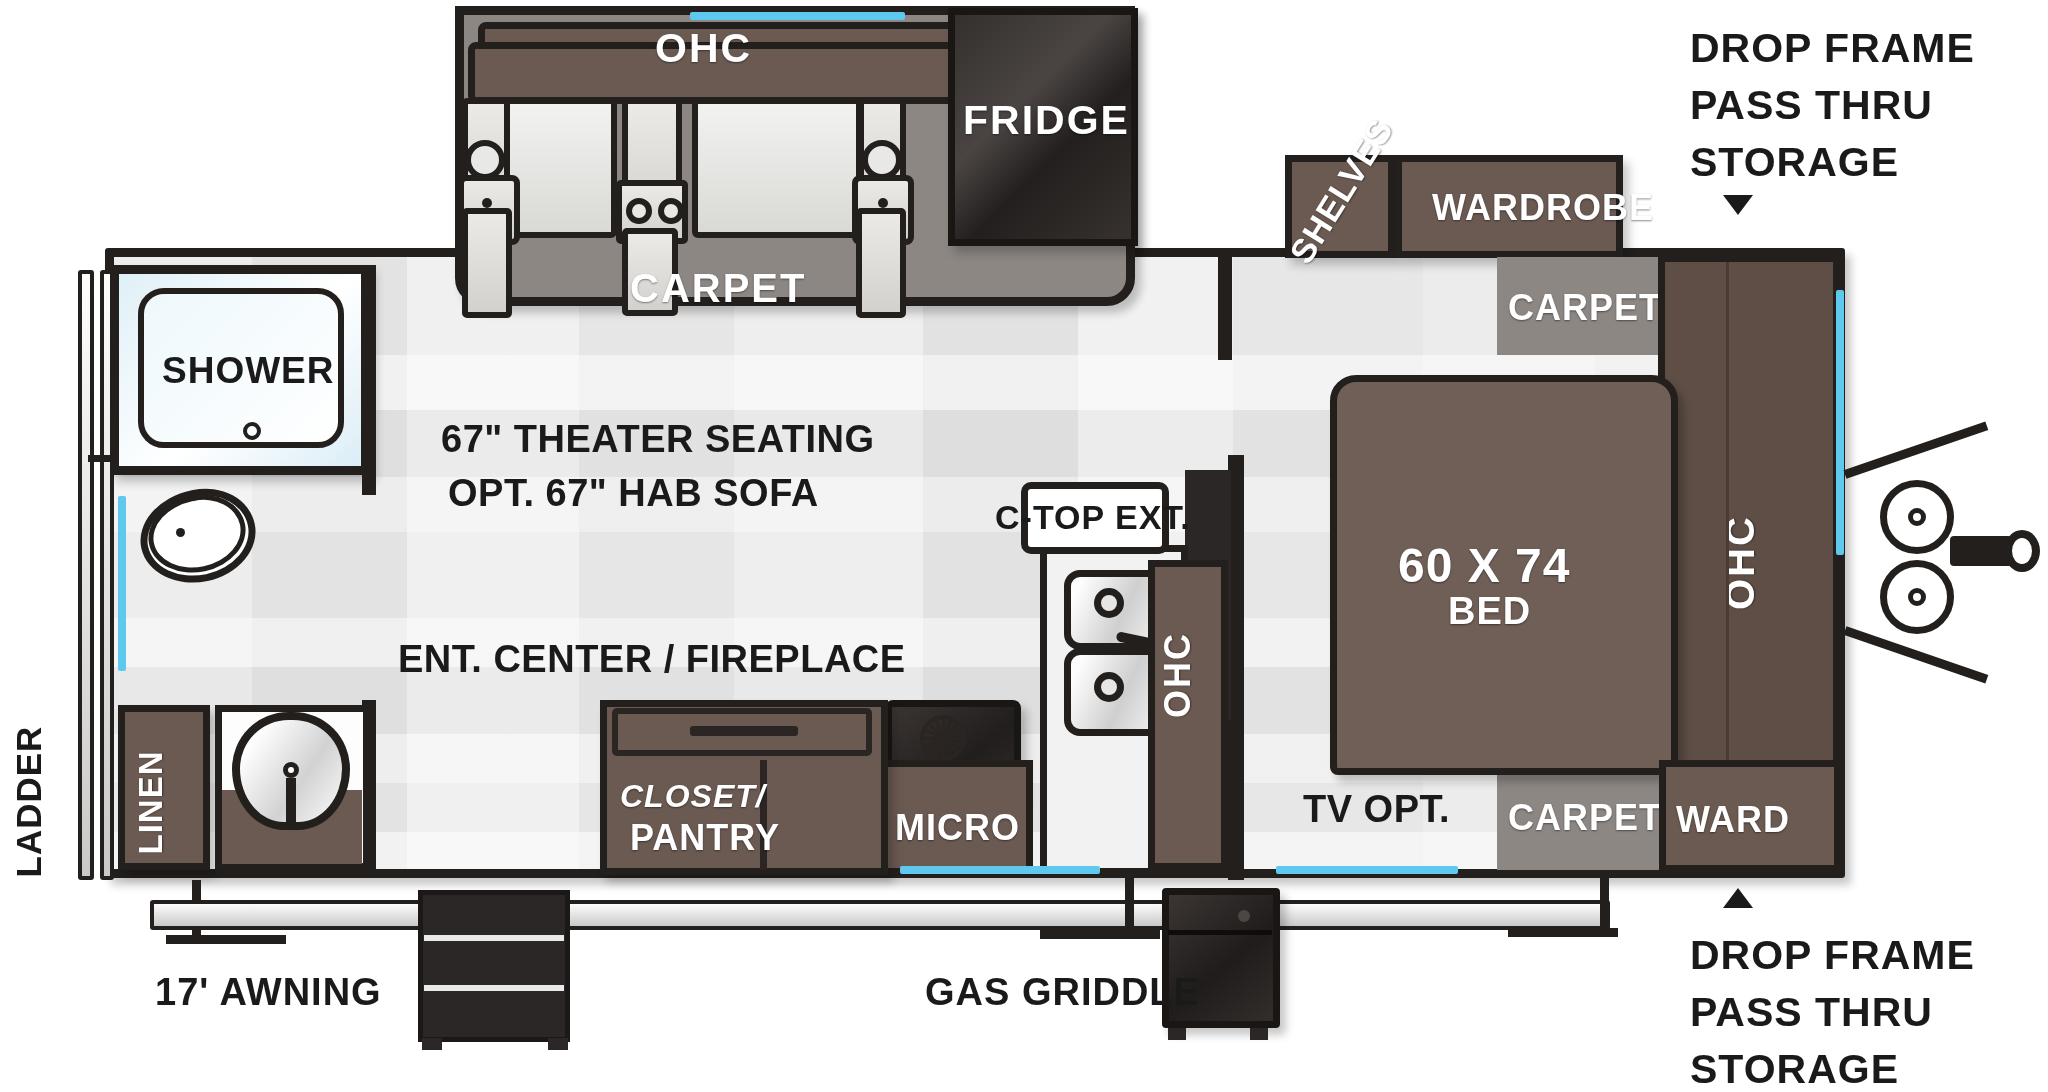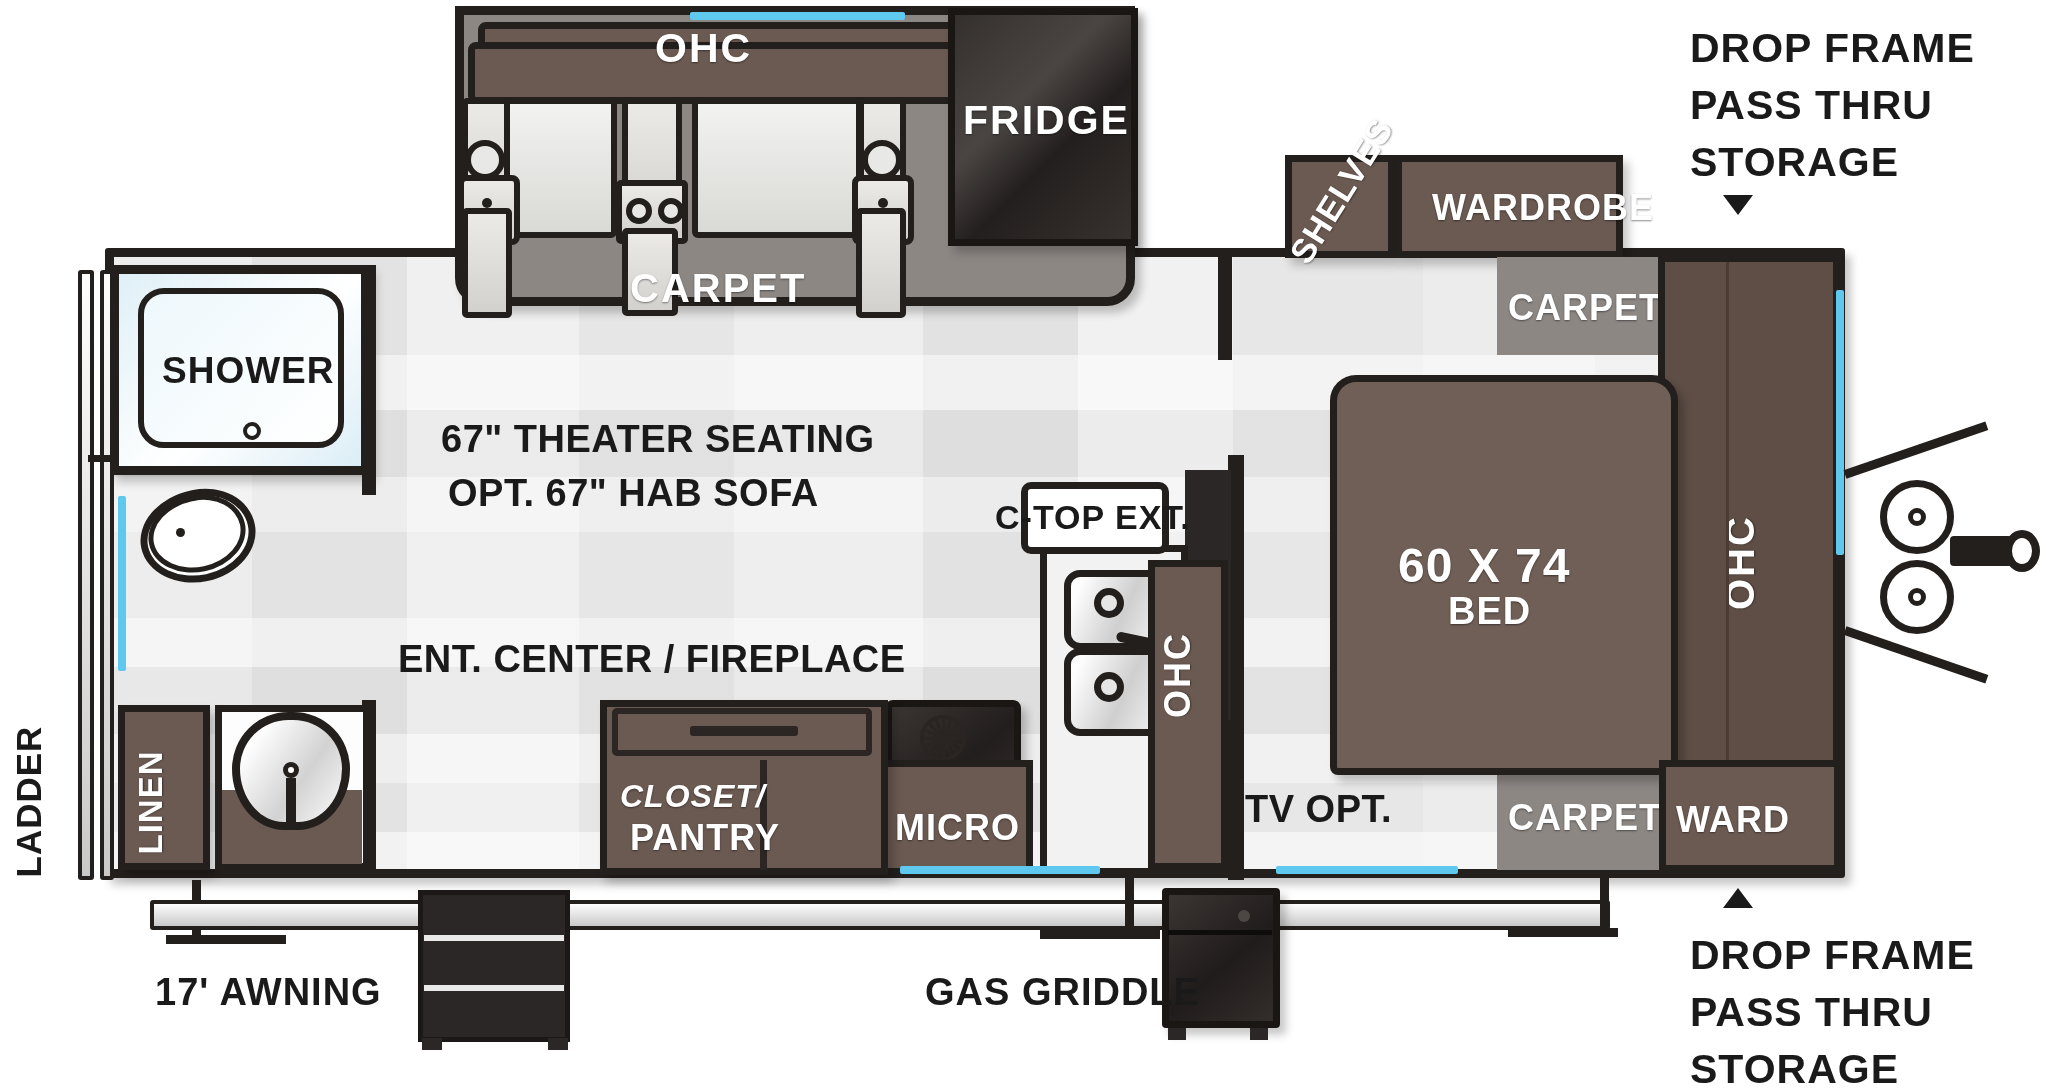--- a/index.html
+++ b/index.html
@@ -210,21 +210,21 @@
   <div class="abs" style="left:690px;top:726px;width:108px;height:10px;background:#2b2523;border-radius:3px;"></div>
   <div class="abs" style="left:760px;top:760px;width:7px;height:110px;background:#2b2523;"></div>
   <div class="lbl lbl-white" style="left:620px;top:780px;font-size:32px;letter-spacing:1px;font-style:italic;">CLOSET/</div>
   <div class="lbl lbl-white" style="left:630px;top:820px;font-size:36px;letter-spacing:1px;">PANTRY</div>
 
   <div class="abs blue" style="left:900px;top:866px;width:200px;height:8px;"></div>
 
   <div class="lbl lbl-dark" style="left:441px;top:420px;font-size:38px;letter-spacing:.5px;">67" THEATER SEATING</div>
   <div class="lbl lbl-dark" style="left:448px;top:474px;font-size:38px;letter-spacing:.5px;">OPT. 67" HAB SOFA</div>
   <div class="lbl lbl-dark" style="left:398px;top:640px;font-size:38px;letter-spacing:.5px;">ENT. CENTER / FIREPLACE</div>
-  <div class="lbl lbl-dark" style="left:1245px;top:790px;font-size:38px;letter-spacing:.5px;">TV OPT.</div>
+  <div class="lbl lbl-dark" style="left:1303px;top:790px;font-size:38px;letter-spacing:.5px;">TV OPT.</div>
 
   <div class="abs cab shadow" style="left:1285px;top:155px;width:110px;height:103px;"></div>
   <div class="abs cab shadow" style="left:1395px;top:155px;width:228px;height:103px;"></div>
   <div class="lbl lbl-white cond" style="left:1298px;top:243px;font-size:34px;transform:rotate(-58deg);transform-origin:left center;letter-spacing:1px;">SHELVES</div>
   <div class="lbl lbl-white" style="left:1432px;top:190px;font-size:36px;letter-spacing:1px;">WARDROBE</div>
 
   <div class="abs carpetzone" style="left:1497px;top:257px;width:162px;height:98px;"></div>
   <div class="lbl lbl-white" style="left:1508px;top:290px;font-size:36px;letter-spacing:1px;">CARPET</div>
 
   <div class="abs carpetzone" style="left:1497px;top:760px;width:162px;height:110px;"></div>

